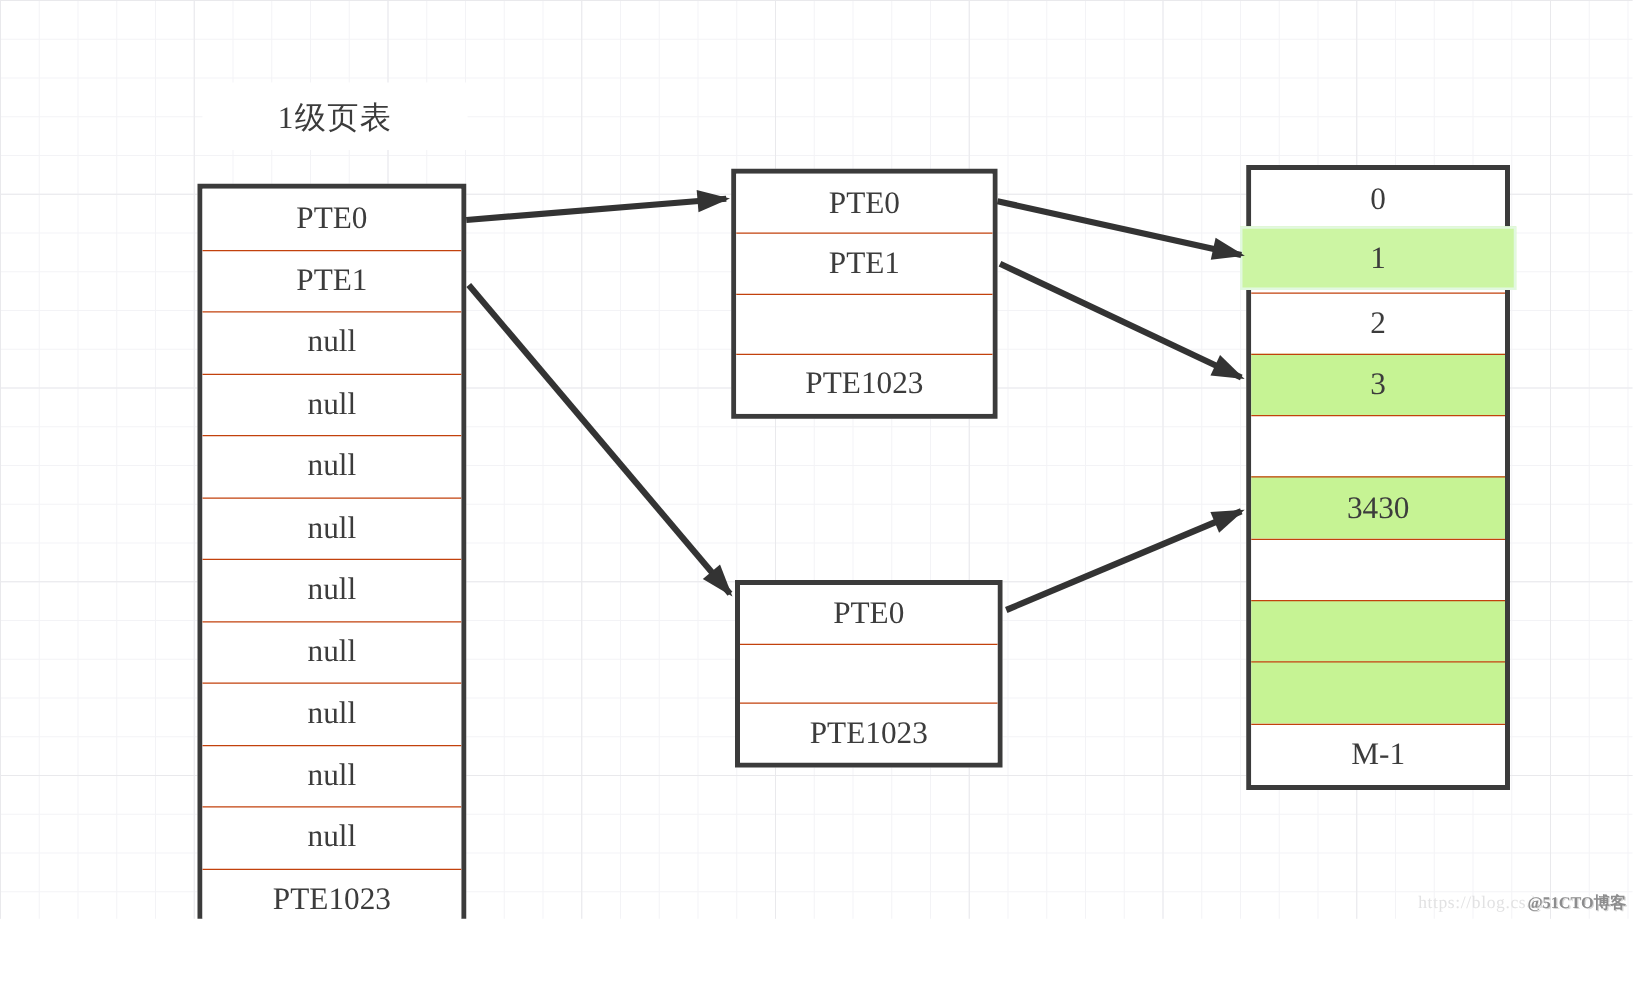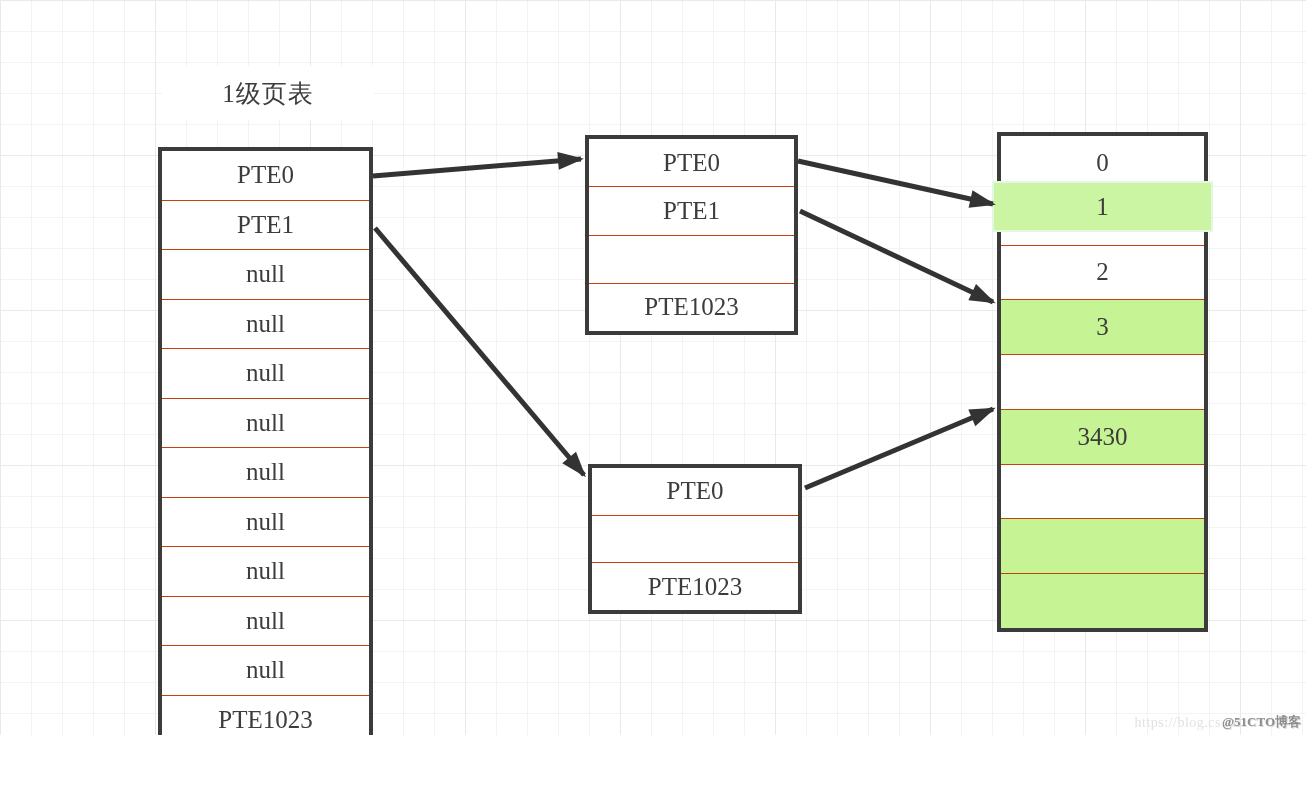--- a/index.html
+++ b/index.html
@@ -128,20 +128,21 @@
   <div class="ptable" id="table-physical">
     <div class="cell">0</div>
     <div class="cell"></div>
     <div class="cell">2</div>
     <div class="cell green">3</div>
     <div class="cell"></div>
     <div class="cell green">3430</div>
     <div class="cell"></div>
     <div class="cell green"></div>
     <div class="cell green"></div>
+    <div class="cell">M-1</div>
   </div>
 
   <div id="pa-row-1-overlay">1</div>
 
   <svg id="arrow-layer" viewBox="0 0 1306 792" xmlns="http://www.w3.org/2000/svg">
     <defs>
       <marker id="ah" markerUnits="userSpaceOnUse" markerWidth="30" markerHeight="24" refX="24" refY="10" orient="auto">
         <path d="M1,1 L27,10 L1,19 Z" fill="#333333"></path>
       </marker>
     </defs>

